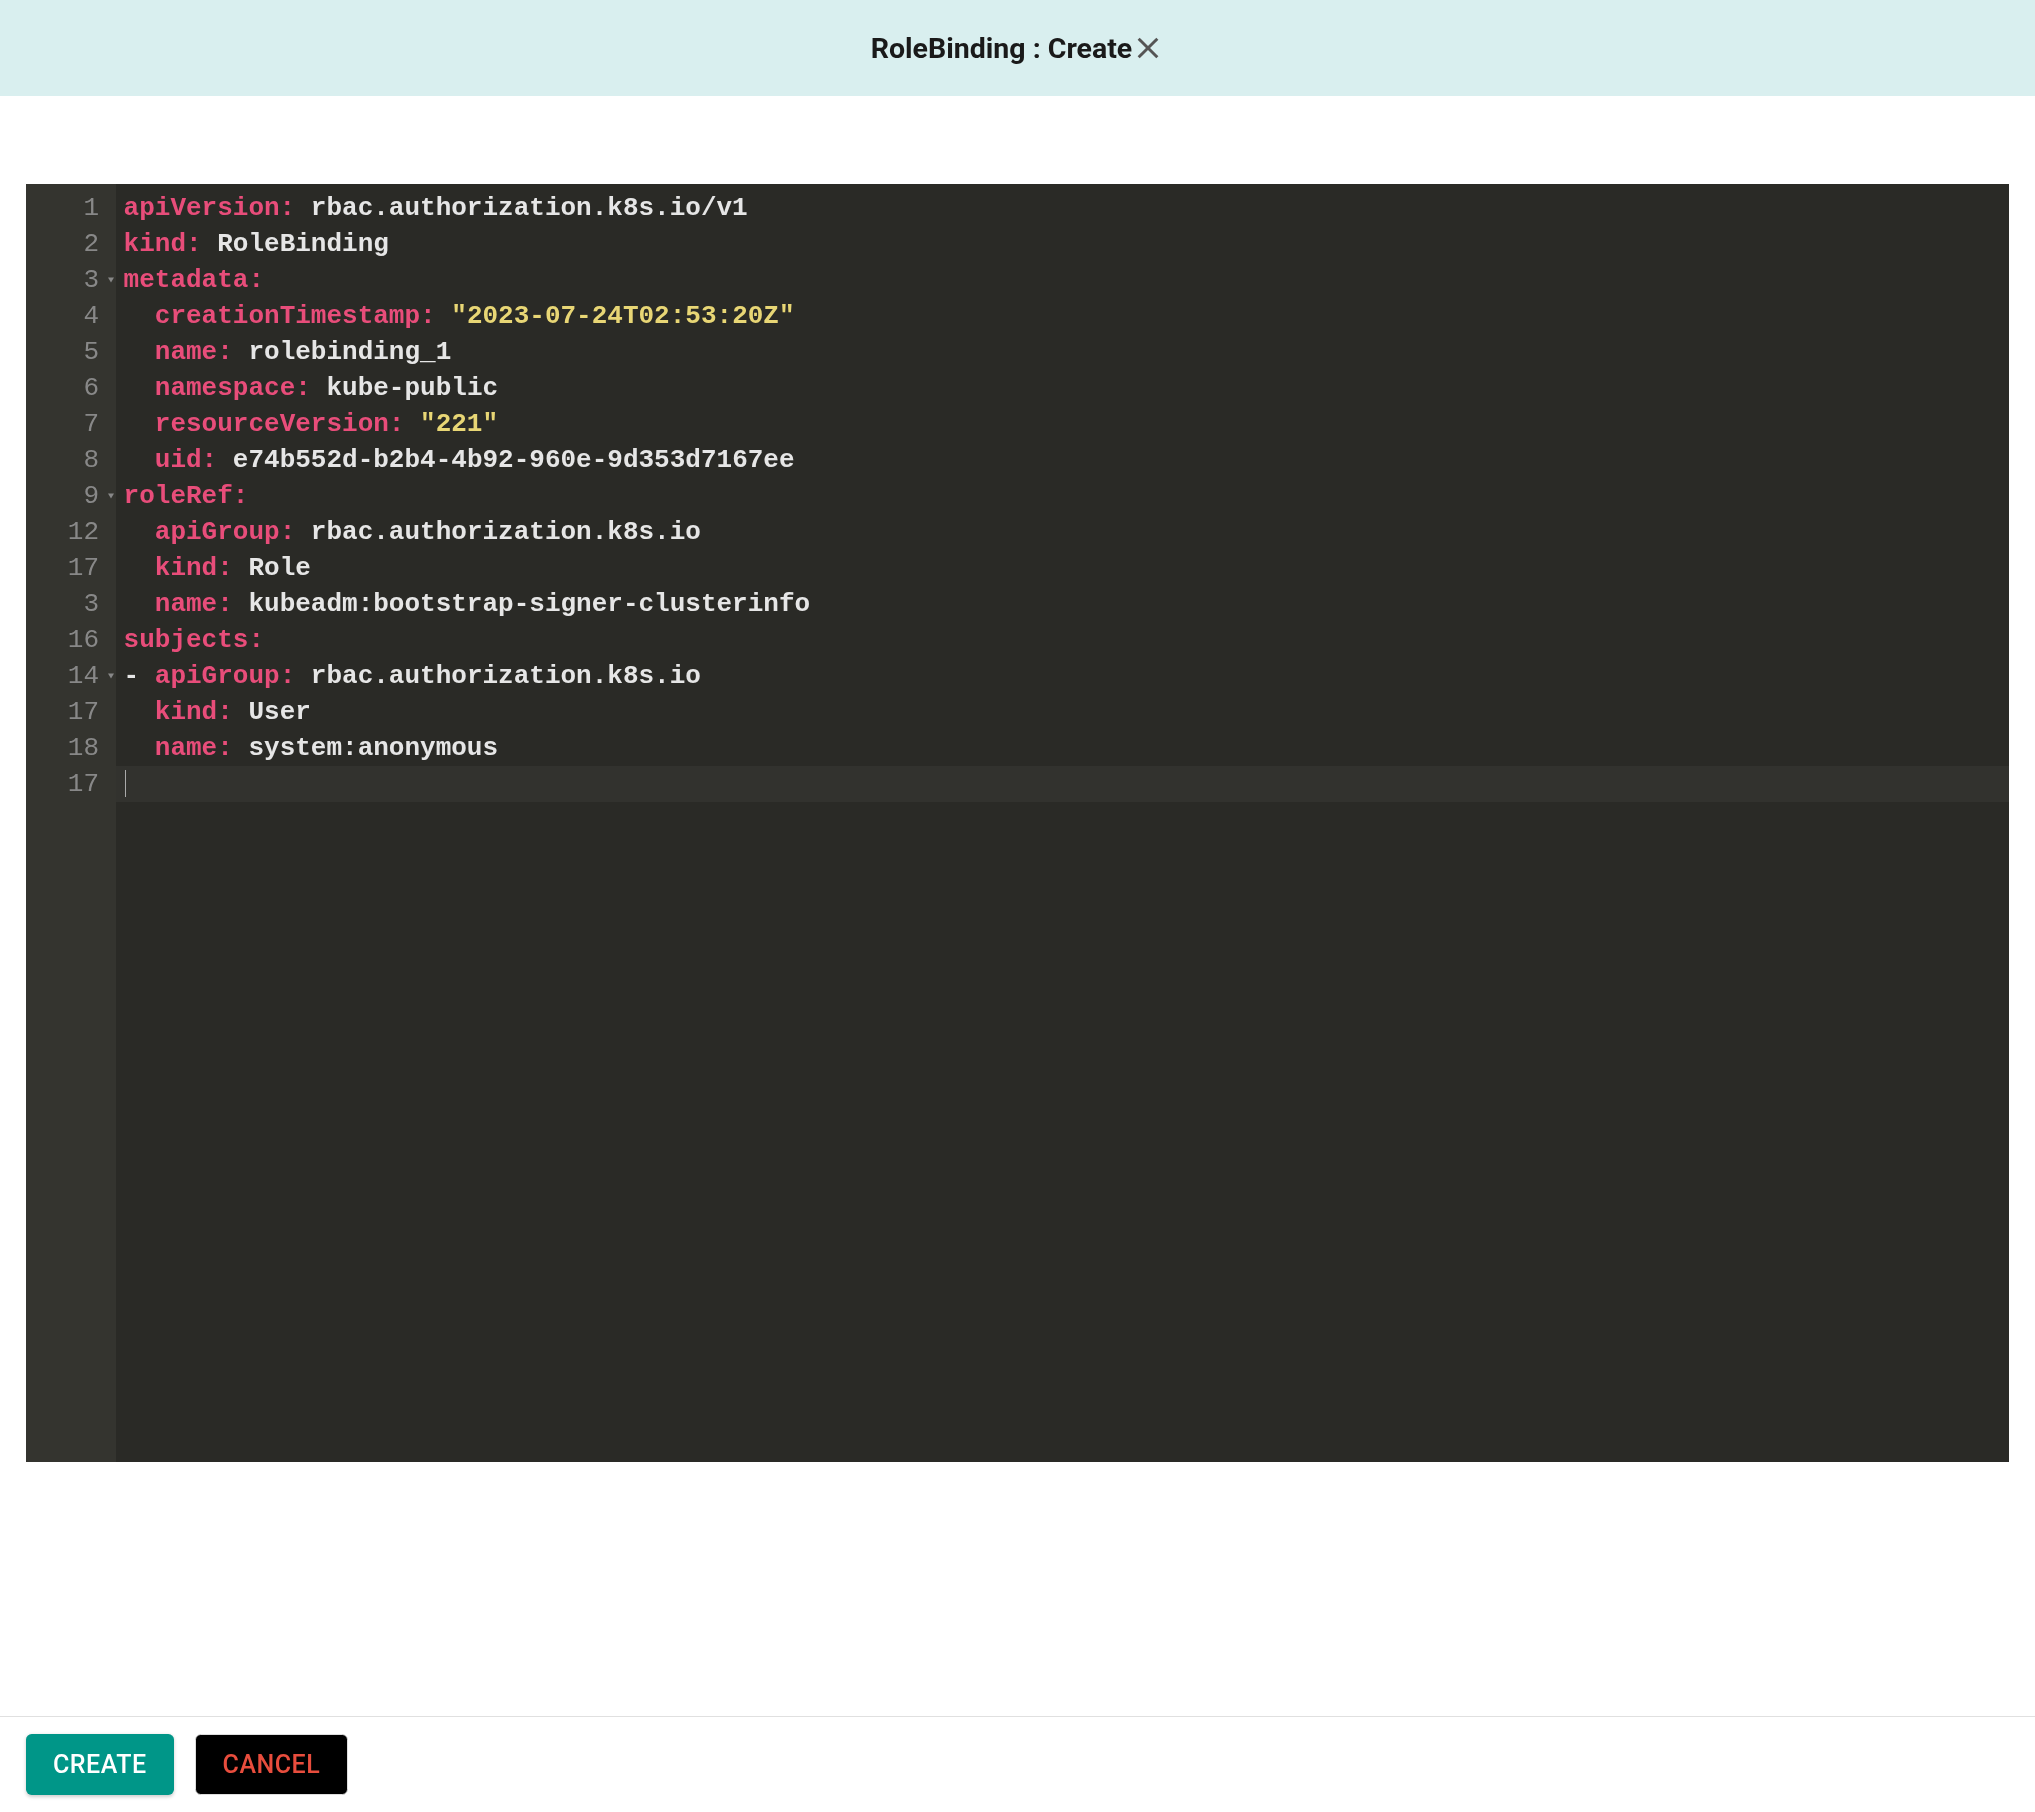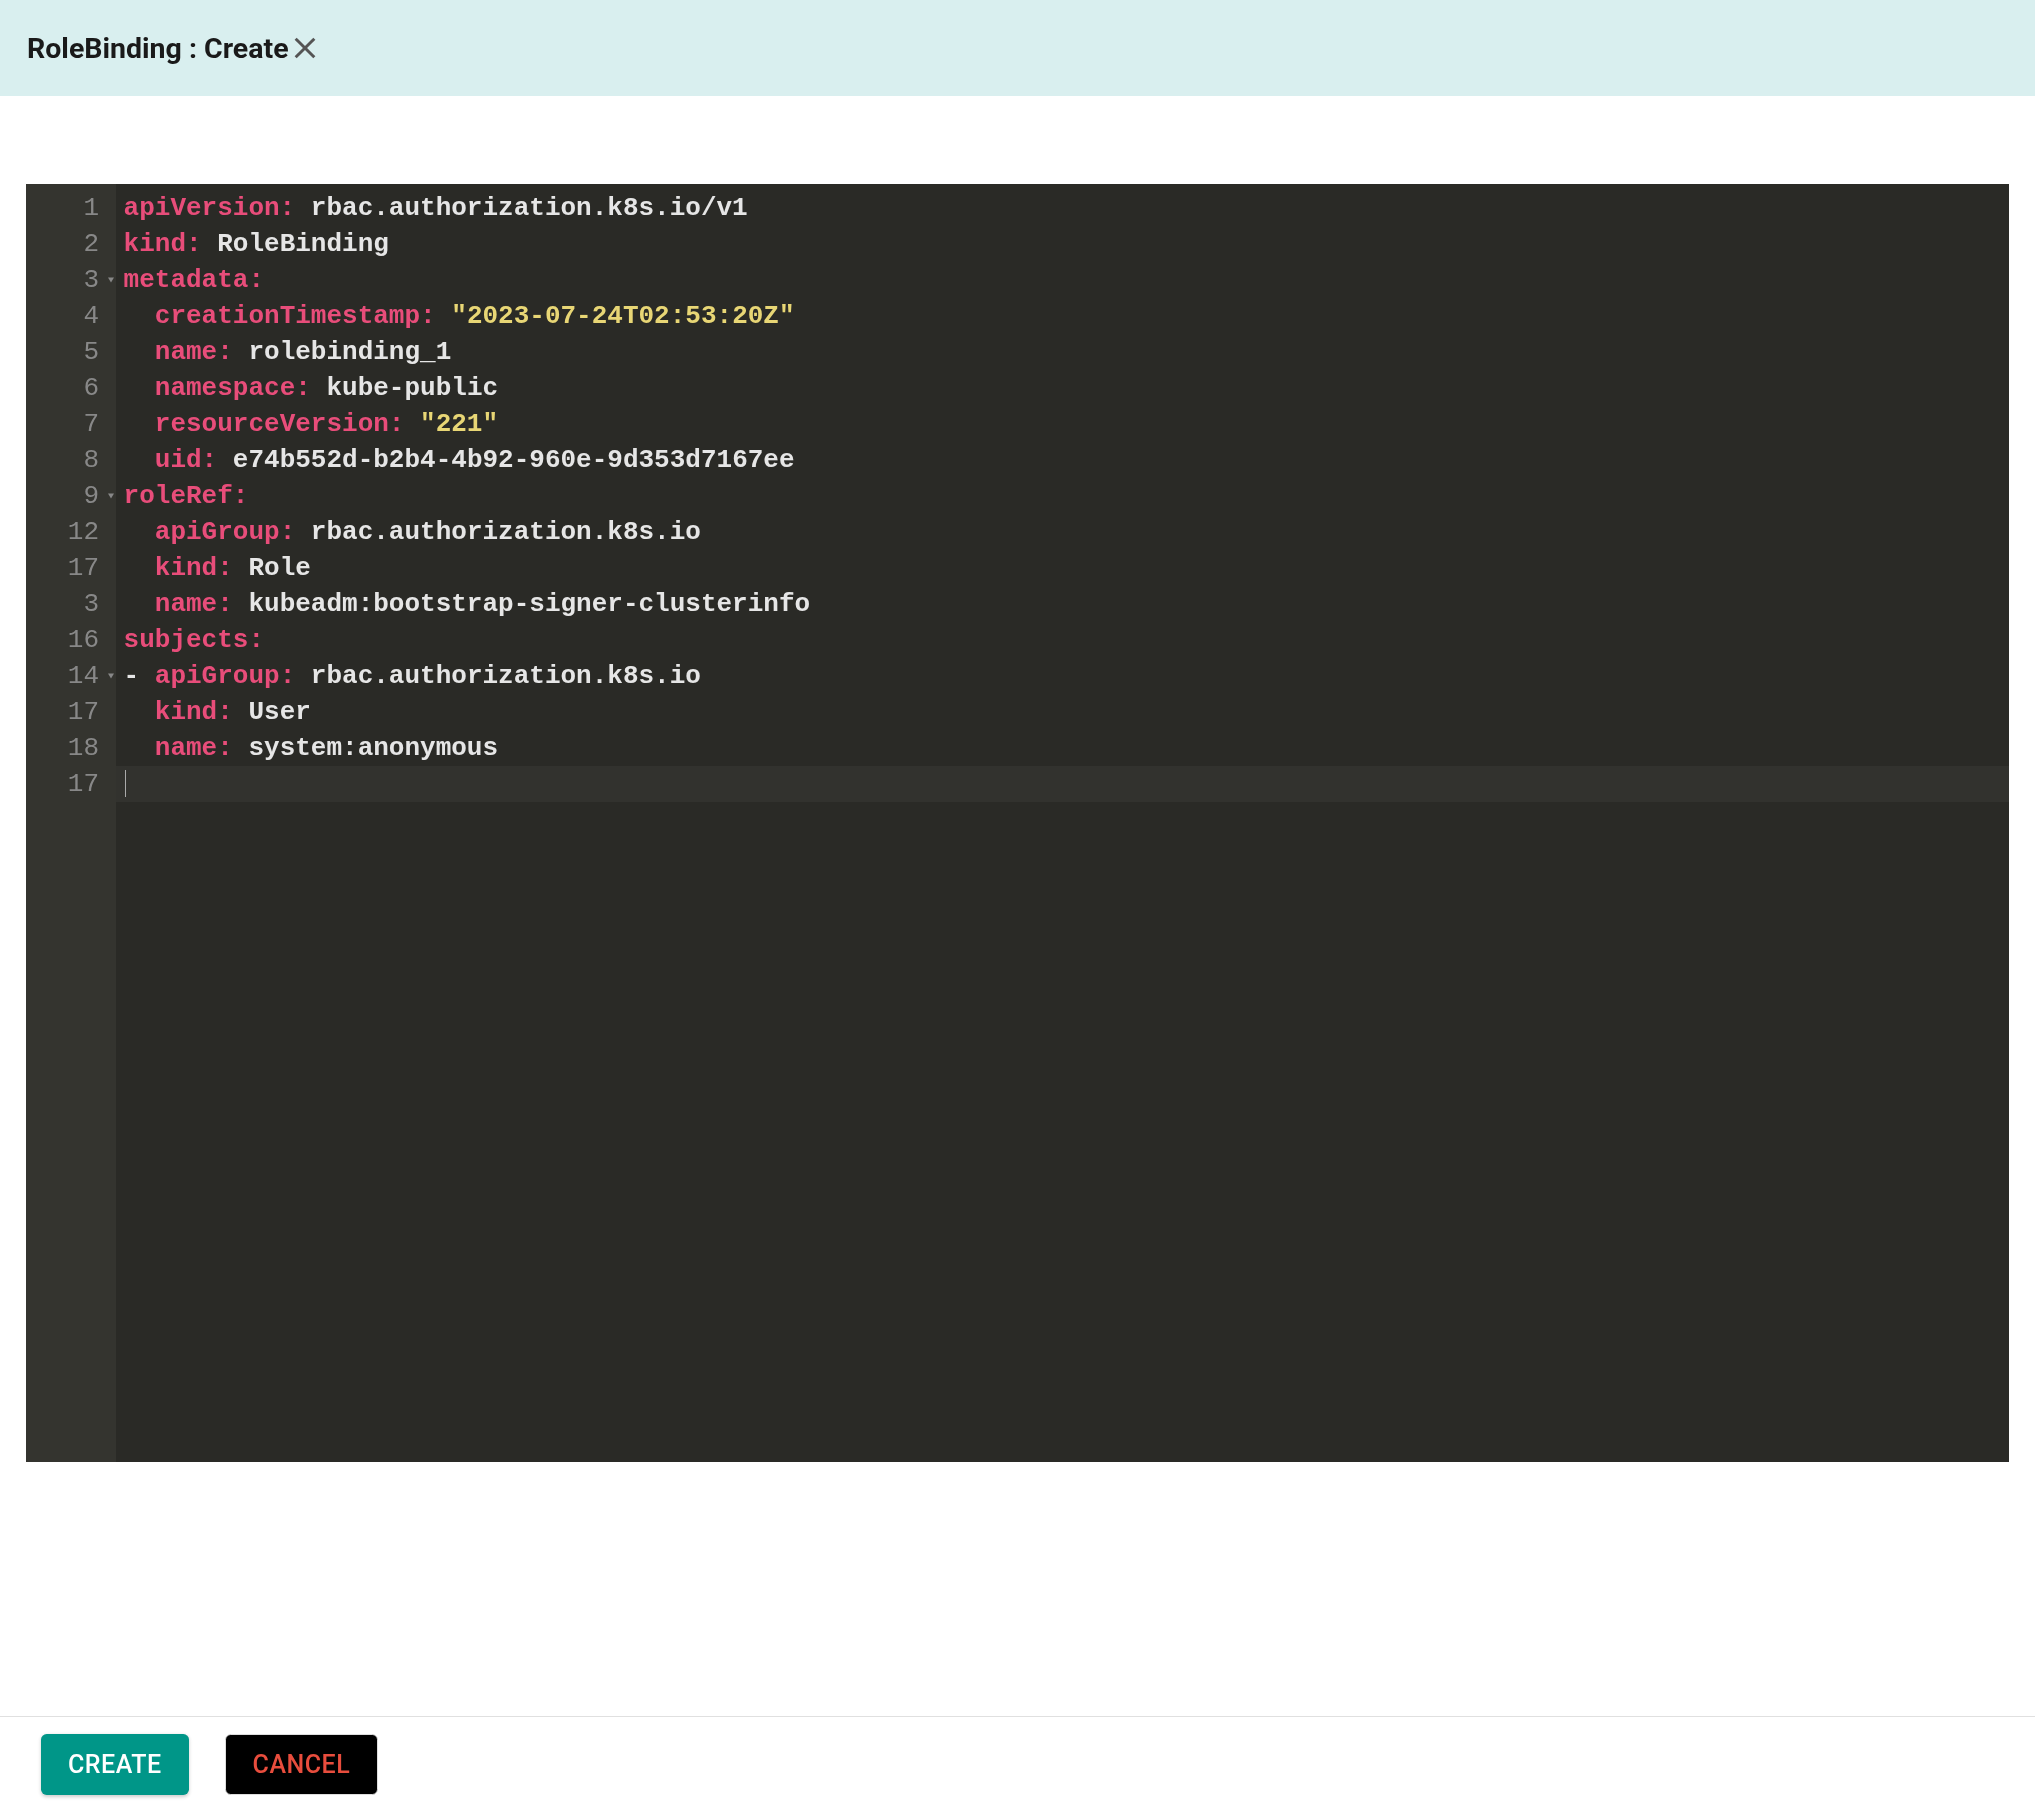--- a/index.html
+++ b/index.html
@@ -13,21 +13,21 @@
       background: #fff;
       width: 2035px;
       height: 1813px;
       overflow: hidden;
     }
     
     .header {
       background: #d9efef;
       display: flex;
       align-items: center;
-      justify-content: flex-start;
+      justify-content: center;
       padding: 0 27px;
       height: 96px;
     }
     
     .header-title {
       font-size: 28.5px;
       font-weight: 700;
       color: #1a1a1a;
     }
     
@@ -131,21 +131,20 @@
     
     .btn {
       font-size: 25px;
       font-weight: 500;
       padding: 15px 27px;
       border-radius: 5.7px;
       cursor: pointer;
       letter-spacing: 0.5px;
       border: none;
       font-family: inherit;
-      margin-left: 15px;
     }
     
     .btn-primary {
       background: #009688;
       color: #fff;
       box-shadow: 0 1.9px 3.8px rgba(0,0,0,0.2);
     }
     
     .btn-secondary {
       background: #000000;

